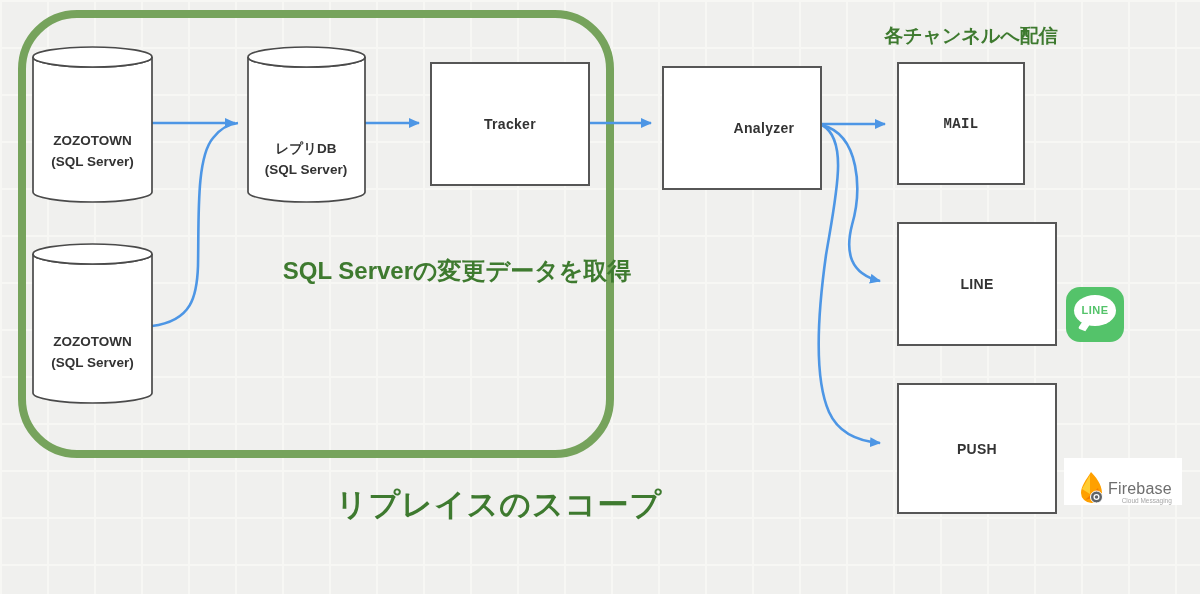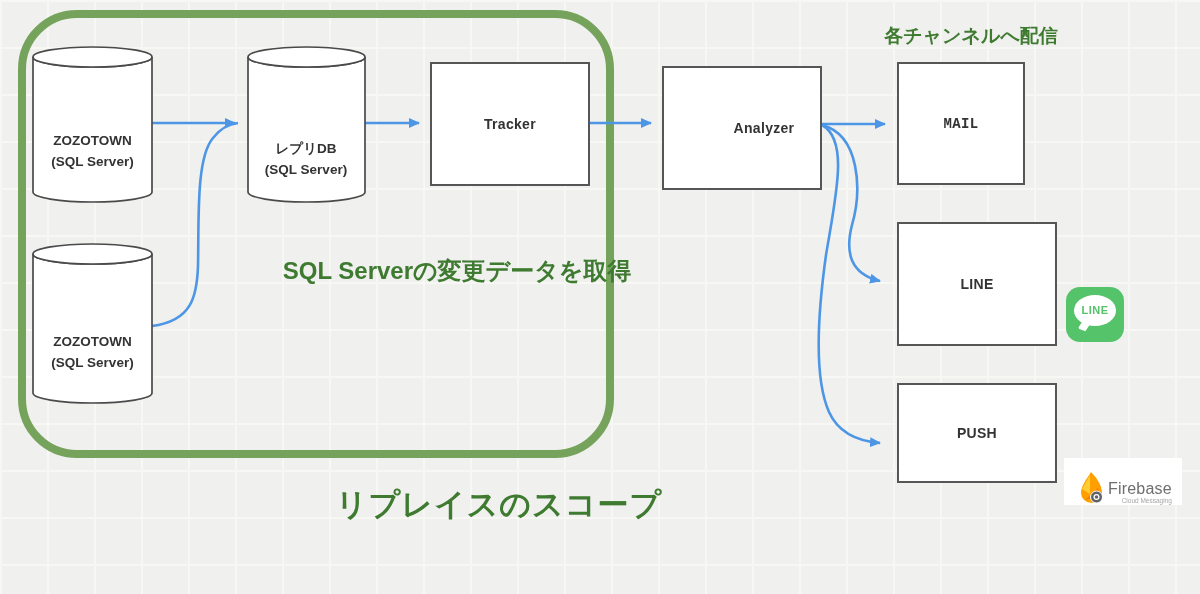--- a/index.html
+++ b/index.html
@@ -131,21 +131,21 @@
   </div>
   <div class="node-box" style="left:662px;top:66px;width:160px;height:124px;padding-left:44px;">
     <span class="node-label">Analyzer</span>
   </div>
   <div class="node-box" style="left:897px;top:62px;width:128px;height:123px;font-family:Liberation Mono, monospace;">
     <span class="node-label">MAIL</span>
   </div>
   <div class="node-box" style="left:897px;top:222px;width:160px;height:124px;">
     <span class="node-label">LINE</span>
   </div>
-  <div class="node-box" style="left:897px;top:383px;width:160px;height:100px;">
+  <div class="node-box" style="left:897px;top:383px;width:160px;height:131px;">
     <span class="node-label">PUSH</span>
   </div>
 
   <div class="green-note note-delivery" style="left:971px;top:36px;">各チャンネルへ配信</div>
   <div class="green-note note-sql" style="left:457px;top:248px;">SQL Serverの変更データを取得</div>
   <div class="green-note note-scope" style="left:499px;top:505px;">リプレイスのスコープ</div>
 
   <div class="line-icon">
     <div class="line-bubble"></div>
     <div class="line-bubble-tail"></div>

